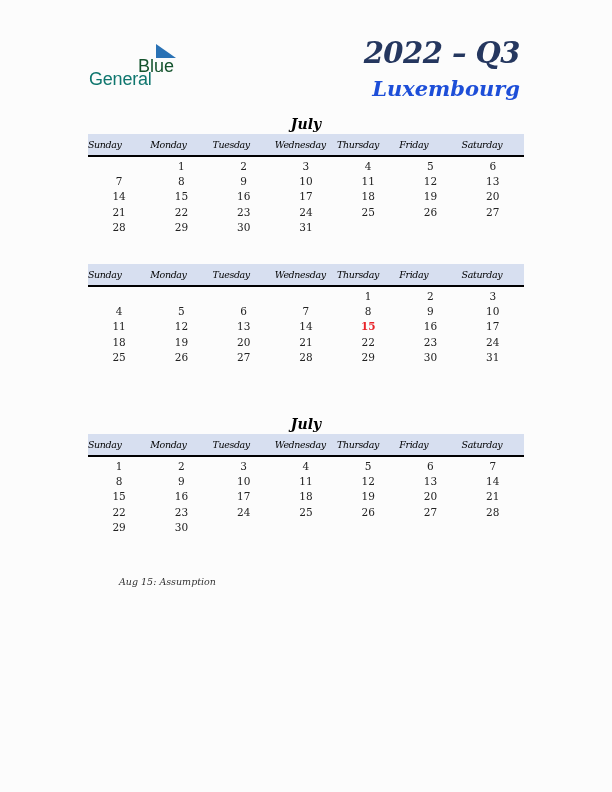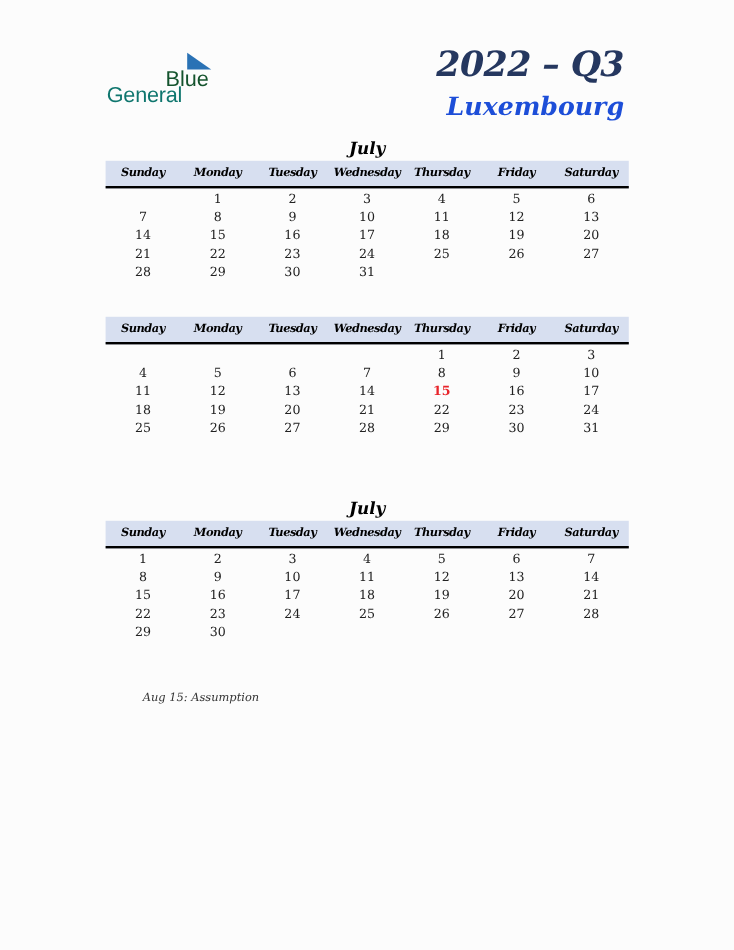--- a/index.html
+++ b/index.html
@@ -32,22 +32,22 @@
   }
   .month { position: absolute; left: 88px; width: 436px; }
   .month-name {
     text-align: center; font-family: "DejaVu Serif", serif; font-style: italic;
     font-weight: bold; font-size: 14px; color: #000; height: 20px; line-height: 20px;
   }
   .head-row {
     display: flex; background: #d7dff0; height: 21px; border-bottom: 2px solid #000;
   }
   .head-row .hc {
-    width: 62.28px; text-align: center; line-height: 21px; font-family: "DejaVu Serif", serif;
-    font-style: italic; font-weight: bold; font-size: 9.5px; color: #000; letter-spacing: -0.4px;
+    width: 62.28px; text-align: left; line-height: 21px; font-family: "DejaVu Serif", serif;
+    font-style: italic; font-weight: normal; font-size: 9.5px; color: #000; letter-spacing: -0.4px;
   }
   .week { display: flex; height: 15.2px; }
   .week .dc {
     width: 62.28px; text-align: center; font-family: "DejaVu Serif", serif; font-size: 10.5px;
     line-height: 15.2px; color: #222;
   }
   .week .dc.holiday { color: #e8242a; font-weight: bold; }
   .weeks { padding-top: 2px; }
   .note {
     position: absolute; left: 90px; top: 576px; font-family: "DejaVu Serif", serif;

